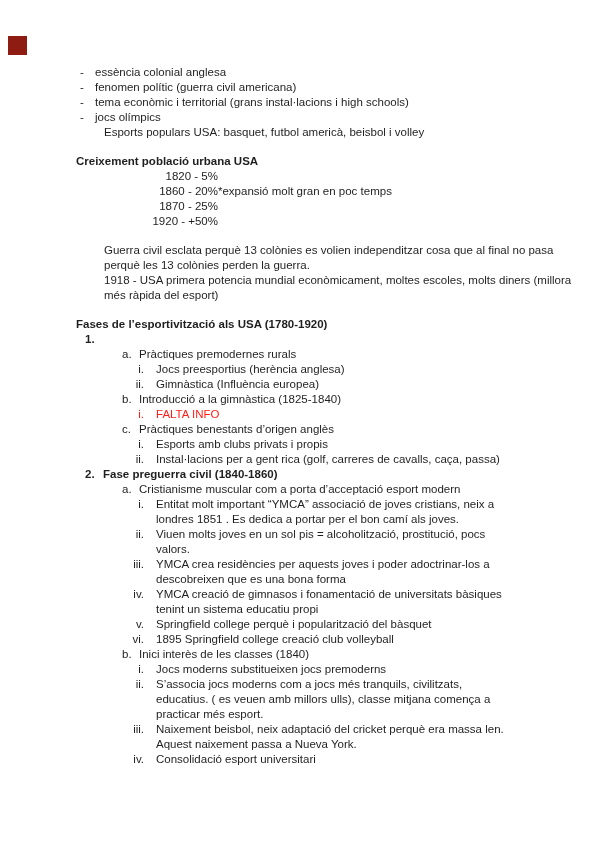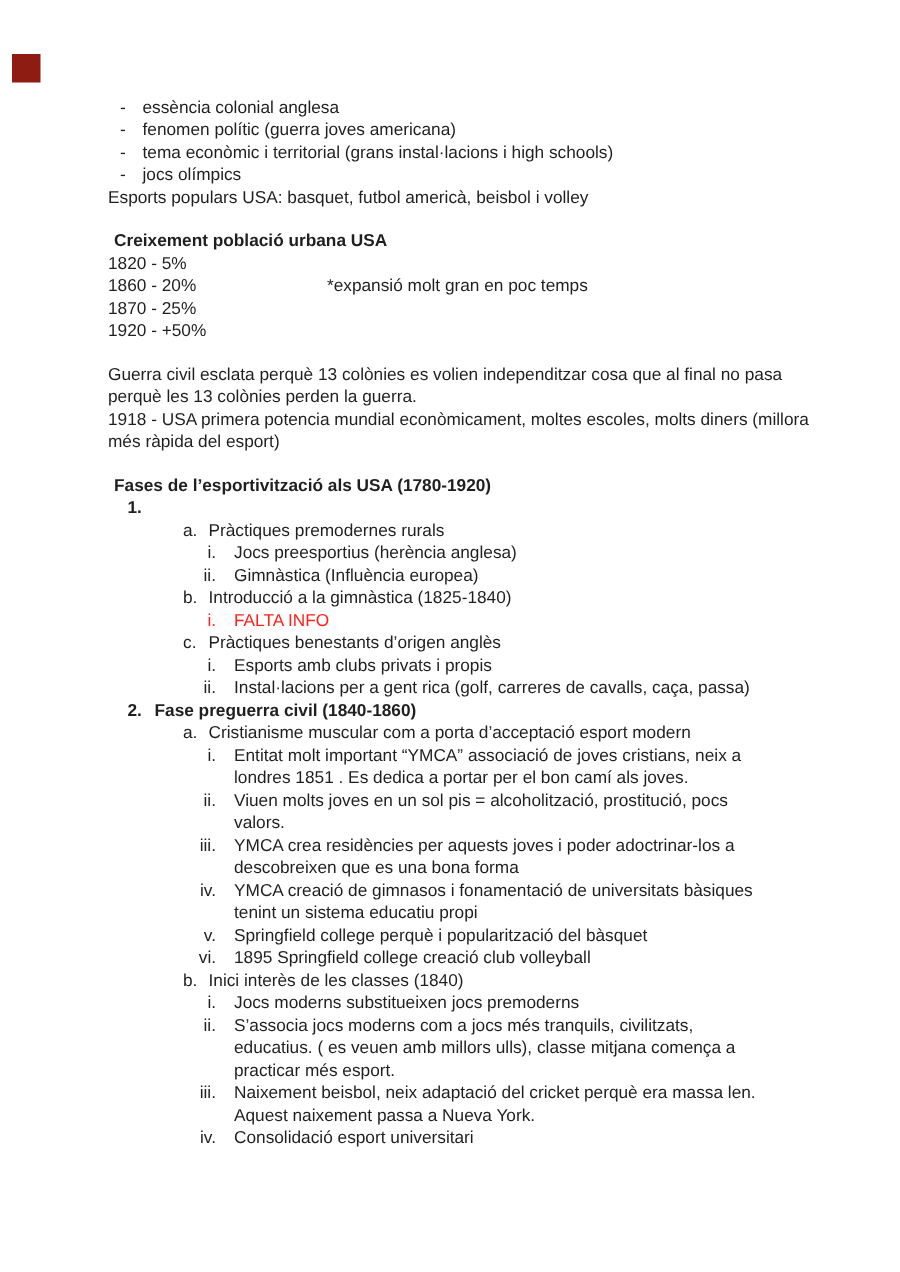--- a/index.html
+++ b/index.html
@@ -14,50 +14,50 @@
   }
   .logo-square{
     position:absolute;left:8px;top:36px;
     width:19px;height:19px;
   }
   .content{padding-top:65px;}
   .row{display:flex;line-height:15px;white-space:pre;}
   .row .m{flex:0 0 auto;}
   .row .t{flex:0 1 auto;}
   
-  .p{padding-left:72px;padding-right:40px;align-items:center;}
+  .p{padding-left:104px;padding-right:40px;align-items:center;}
   
   .h{padding-left:76px;font-weight:700;}
   
   .bullet{padding-left:80px;}
   .bullet .m{width:15px;}
   
   .num{padding-left:85px;}
   .num .m{width:14px;margin-right:4px;}
   .num.bold{font-weight:700;}
   
   .alpha{padding-left:122px;}
   .alpha .m{width:13px;margin-right:4px;}
   
   .roman{padding-left:98px;}
   .roman .m{width:46px;text-align:right;margin-right:12px;}
   .red{color:#ff2019;}
   .gap{height:14px;}
   
   .growth{padding-left:72px;}
-  .growth .year{display:inline-block;width:146px;flex:0 0 auto;}
+  .growth .year{display:inline-block;width:146px;flex:0 0 auto;text-align:right;}
 </style>
 </head>
 <body>
 
 <div class="page">
   <div class="logo-square" style="background: rgb(142, 28, 18);"></div>
   <div class="content" id="doc-body">
       <div class="row bullet"><span class="m">-</span><span class="t">essència colonial anglesa</span></div>
-      <div class="row bullet"><span class="m">-</span><span class="t">fenomen polític (guerra joves americana)</span></div>
+      <div class="row bullet"><span class="m">-</span><span class="t">fenomen polític (guerra civil americana)</span></div>
       <div class="row bullet"><span class="m">-</span><span class="t">tema econòmic i territorial (grans instal·lacions i high schools)</span></div>
       <div class="row bullet"><span class="m">-</span><span class="t">jocs olímpics</span></div>
       <div class="row p"><span class="t">Esports populars USA: basquet, futbol americà, beisbol i volley</span></div>
       <div class="gap"></div>
       <div class="row h"><span class="t">Creixement població urbana USA</span></div>
       <div class="row growth"><span class="year">1820 - 5%</span></div>
       <div class="row growth"><span class="year">1860 - 20%</span><span class="note">*expansió molt gran en poc temps</span></div>
       <div class="row growth"><span class="year">1870 - 25%</span></div>
       <div class="row growth"><span class="year">1920 - +50%</span></div>
       <div class="gap"></div>

